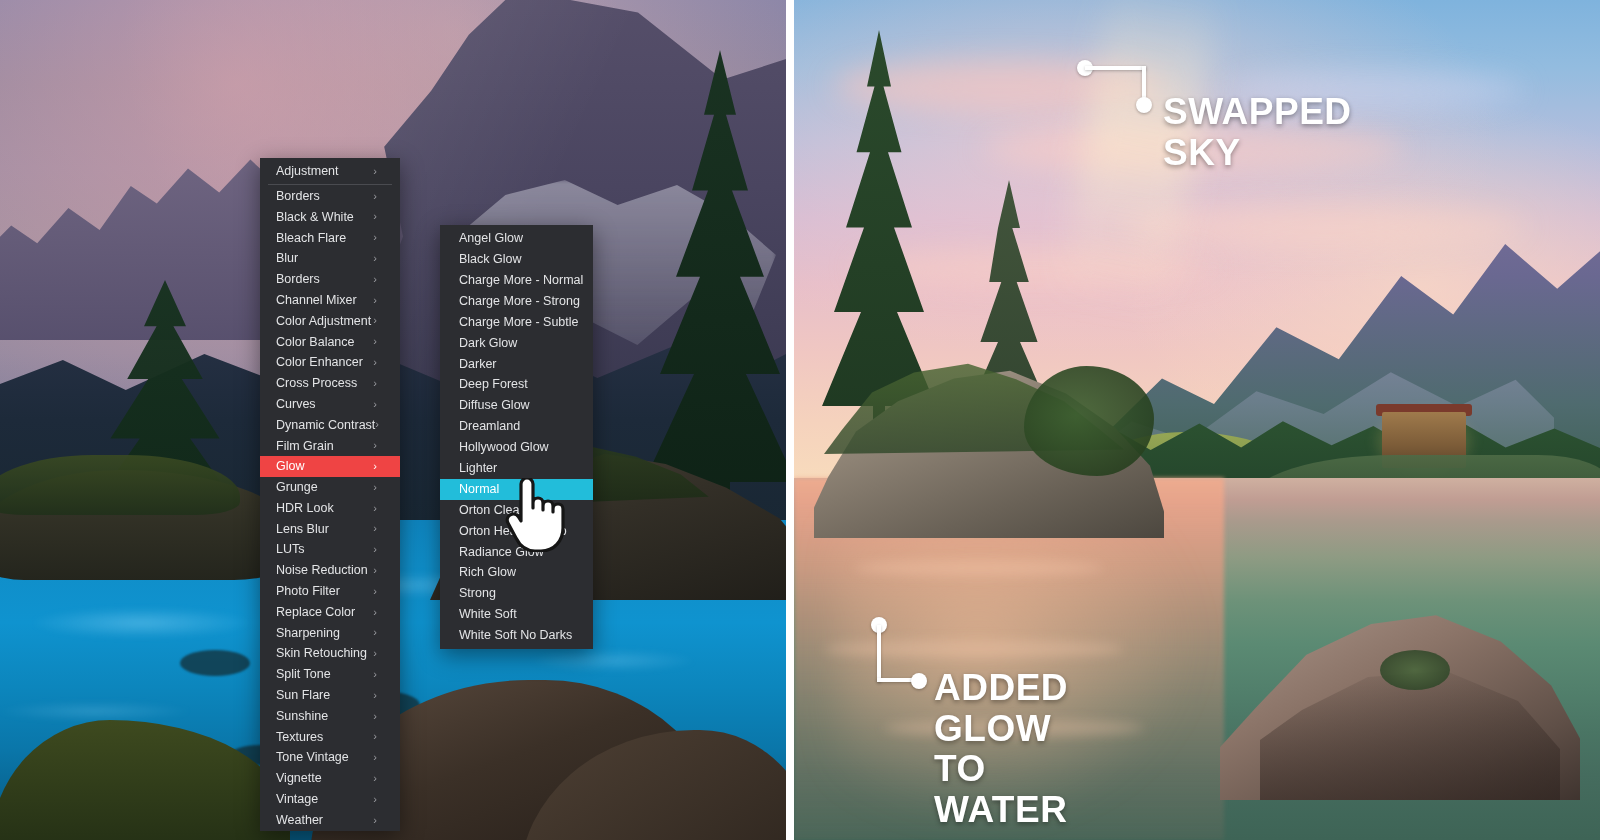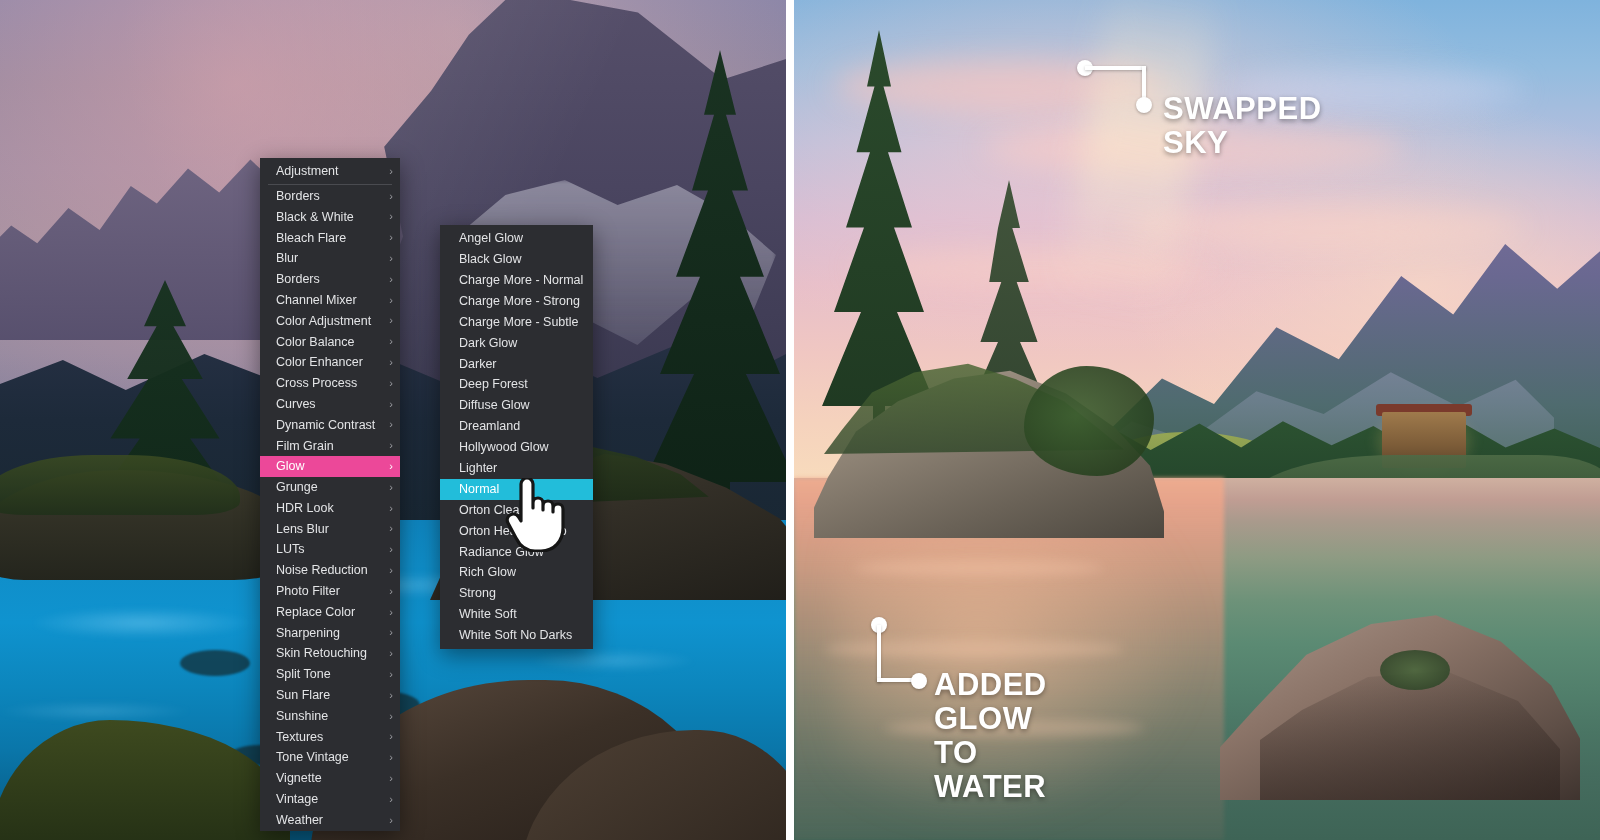--- a/index.html
+++ b/index.html
@@ -350,21 +350,21 @@
     background: linear-gradient(180deg, #4e6b46 0%, #3a5638 100%);
     border-radius: 40% 20% 0 0 / 100% 60% 0 0;
     opacity: .9;
   }
 
   
   .annot { position: absolute; z-index: 30; }
   .annot-label {
     font-family: "Liberation Sans", sans-serif;
     font-weight: 700;
-    font-size: 31px;
+    font-size: 37px;
     line-height: 1.1;
     letter-spacing: 0.5px;
     color: #ffffff;
     text-transform: uppercase;
     text-shadow: 0 2px 5px rgba(0,0,0,0.38);
     white-space: pre-line;
   }
   .dot {
     position: absolute;
     width: 16px; height: 16px;
@@ -393,35 +393,35 @@
   #menu-root .menu-sep {
     height: 1px;
     background: #4a4b50;
     margin: 2px 8px 1px 8px;
   }
   .menu-item {
     display: flex;
     align-items: center;
     justify-content: space-between;
     height: 20.8px;
-    padding: 0 7px 0 16px;
+    padding: 0 23px 0 16px;
     color: #e3e4e6;
     font-size: 12.5px;
     line-height: 1;
     white-space: nowrap;
     cursor: default;
   }
   .menu-item .chev {
     color: #9a9ba0;
     font-size: 11px;
     line-height: 1;
     transform: translateY(-0.5px);
   }
   .menu-item.selected {
-    background: #ec4899;
+    background: #ef4444;
     color: #ffffff;
   }
   .menu-item.selected .chev { color: #ffffff; }
 
   #menu-sub {
     position: absolute;
     left: 404px; top: 225px;
     width: 153px;
     background: #2c2d31;
     z-index: 61;

